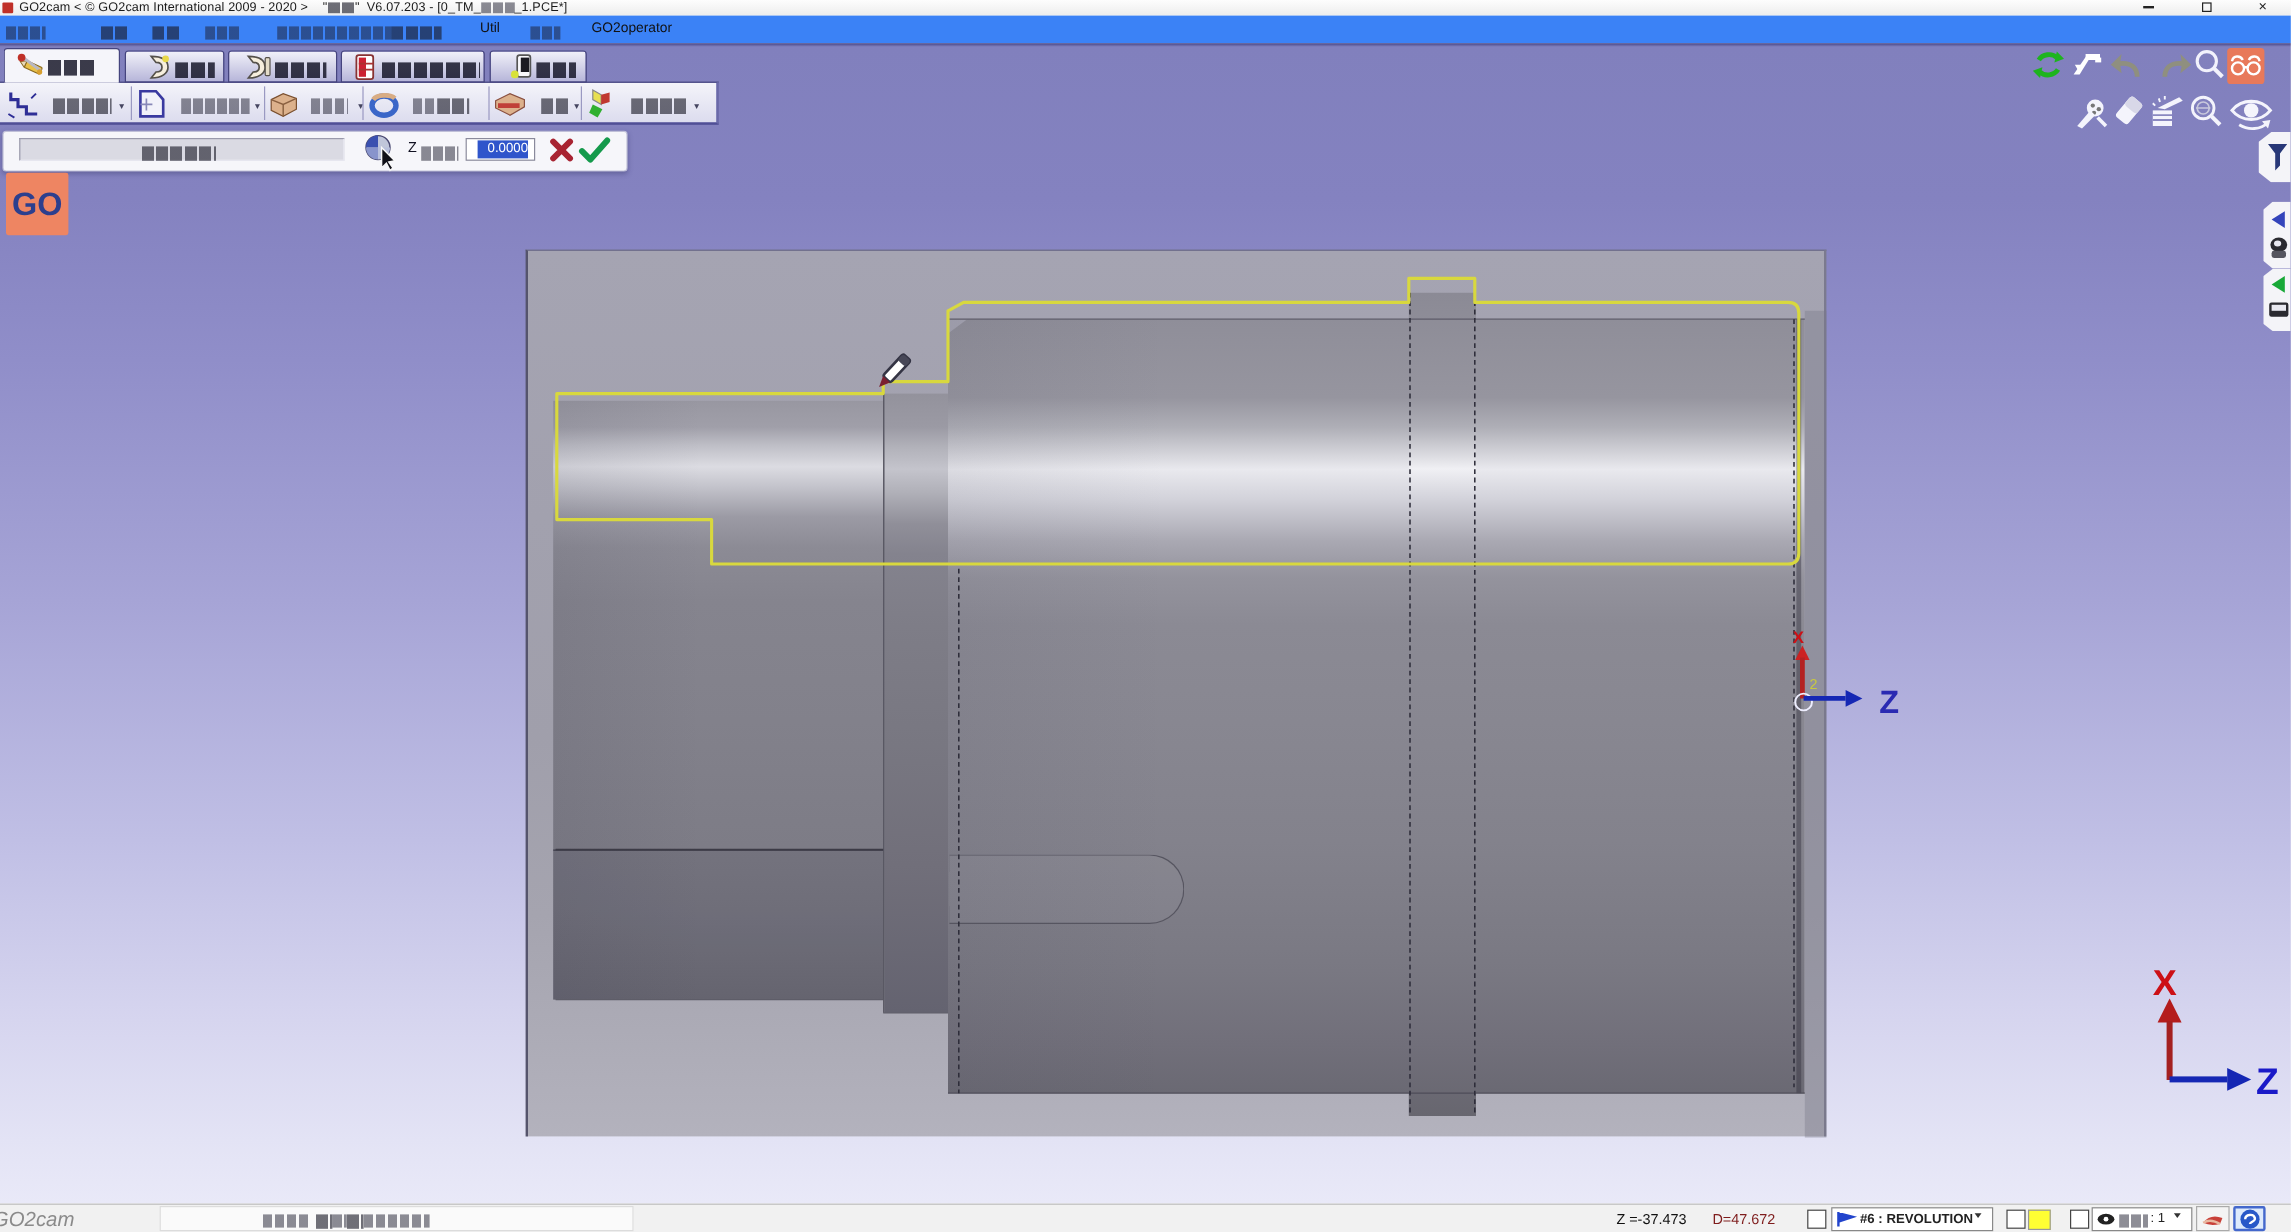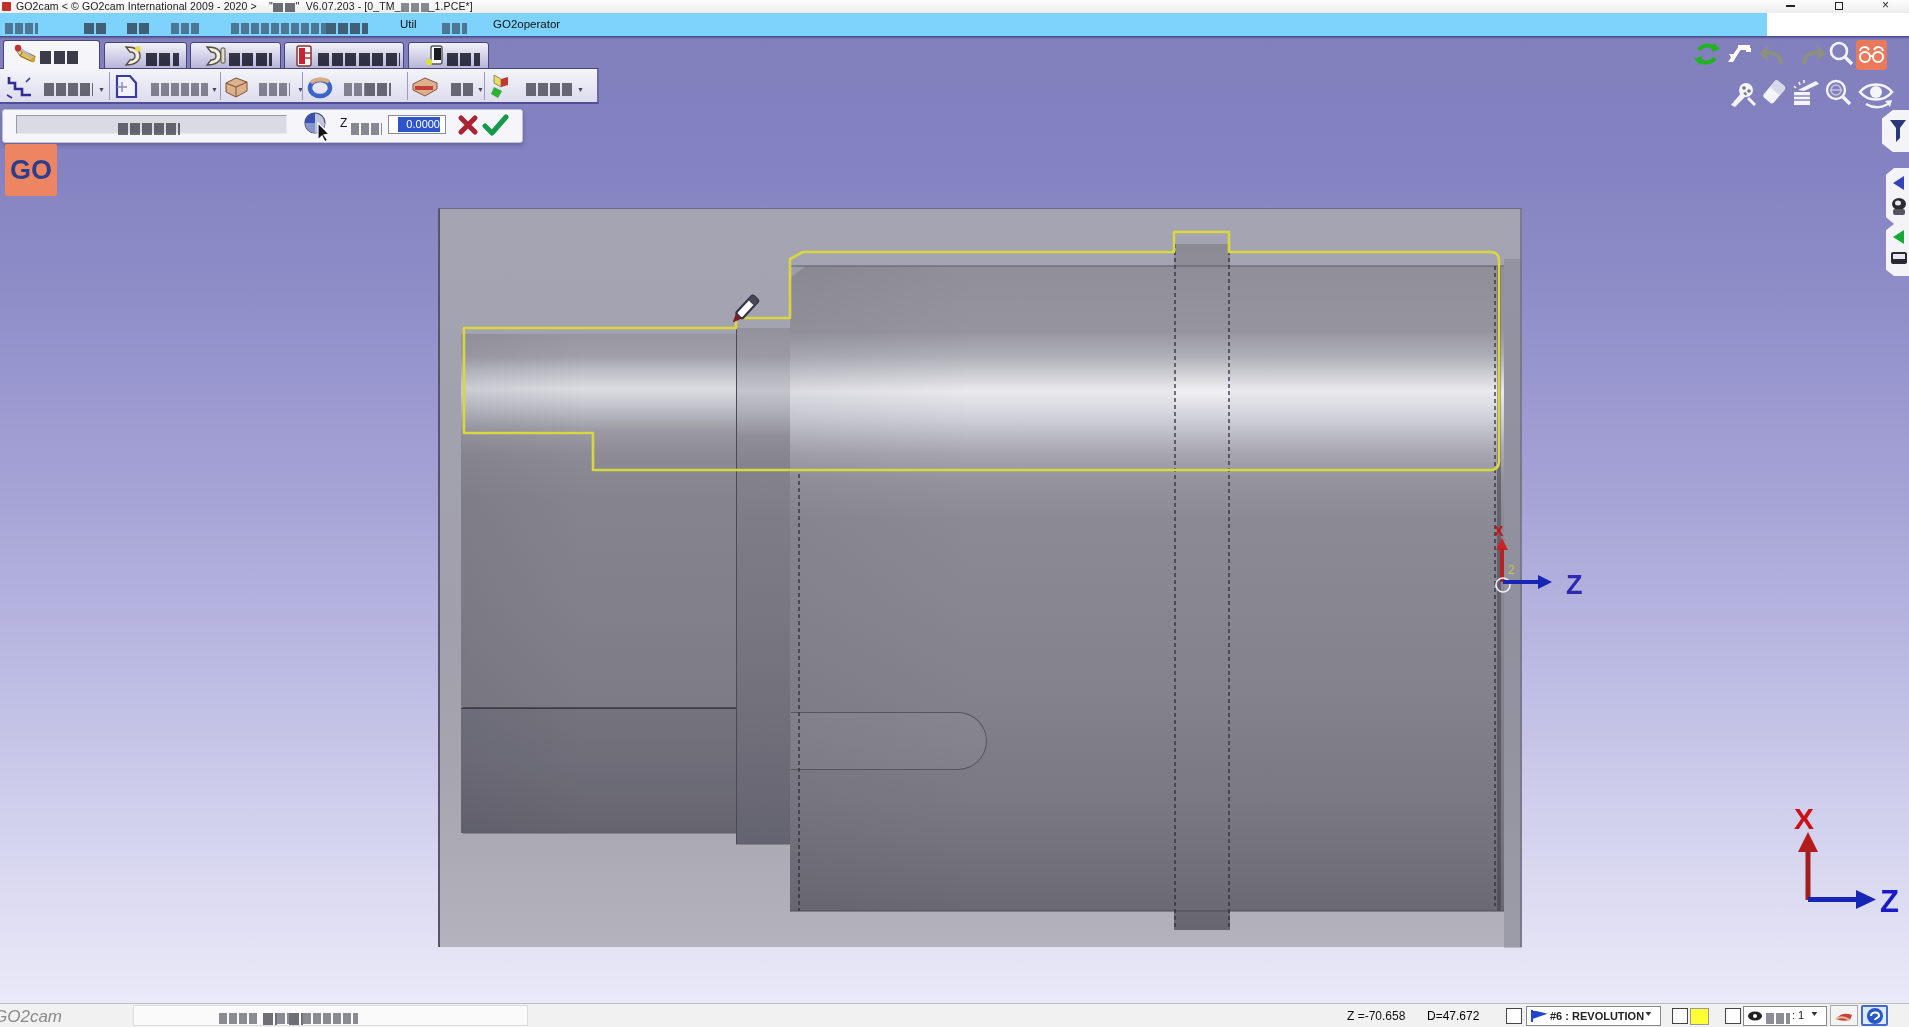--- a/index.html
+++ b/index.html
@@ -11,21 +11,21 @@
 <body>
 
 <div class="abs" style="left:0;top:0;width:1909px;height:13px;background:linear-gradient(#fdfdfd,#ededed)">
   <div class="abs" style="left:2px;top:2px;width:9px;height:9px;background:#c03028;border-radius:1px"></div>
   <div class="abs" style="left:16px;top:0px;font-size:10.5px;letter-spacing:.12px;color:#1a1a1a;white-space:nowrap">GO2cam &lt; © GO2cam International 2009 - 2020 &gt; &nbsp;&nbsp;&nbsp;"<span class="jp" style="width:23px;height:9px"></span>"&nbsp; V6.07.203 - [0_TM_<span class="kn" style="width:28px;height:9px"></span>_1.PCE*]</div>
   <div class="abs" style="left:1786px;top:5px;width:9px;height:2px;background:#222"></div>
   <div class="abs" style="left:1835px;top:2px;width:8px;height:8px;border:1.4px solid #222"></div>
   <div class="abs" style="left:1882px;top:-2px;font-size:12px;color:#222">×</div>
 </div>
 
-<div class="abs" style="left:0;top:13px;width:1767px;height:23px;background:#7dd3fc">
+<div class="abs" style="left:0;top:13px;width:1909px;height:23px;background:#3b82f6">
   <div class="abs" style="left:5px;top:6px"><span class="kn" style="width:33px;height:11px"></span></div>
   <div class="abs" style="left:84px;top:6px"><span class="jp" style="width:23px;height:11px"></span></div>
   <div class="abs" style="left:127px;top:6px"><span class="jp" style="width:23px;height:11px"></span></div>
   <div class="abs" style="left:171px;top:6px"><span class="kn" style="width:29px;height:11px"></span></div>
   <div class="abs" style="left:231px;top:6px"><span class="kn" style="width:95px;height:11px"></span><span class="jp" style="width:42px;height:11px"></span></div>
   <div class="abs" style="left:400px;top:5px;font-size:11.5px;color:#111">Util</div>
   <div class="abs" style="left:442px;top:6px"><span class="kn" style="width:25px;height:11px"></span></div>
   <div class="abs" style="left:493px;top:5px;font-size:11.5px;color:#111">GO2operator</div>
 </div>
 
@@ -285,22 +285,22 @@
   <rect x="25.5" y="66" width="5" height="49" fill="#a42020"></rect>
   <rect x="28" y="112" width="48" height="5" fill="#1527b4"></rect>
   <path d="M76 105 L96 114.5 L76 124 Z" fill="#1527b4"></path>
   <text x="100" y="127" font-size="31" font-weight="bold" fill="#1a1ac8" font-family="Liberation Sans">Z</text>
 </svg>
 
 <div class="abs" style="left:0;top:1003px;width:1909px;height:24px;background:#f1f1f1;border-top:1px solid #bdbdbd">
   <div class="abs" style="left:-6px;top:3px;font-style:italic;font-size:17px;color:#8a8a8a">GO2cam</div>
   <div class="abs" style="left:133px;top:1px;width:395px;height:21px;background:#fafafa;border:1px solid #dcdcdc"></div>
   <div class="abs" style="left:219px;top:5px"><span class="kn" style="width:40px;height:11px"></span> <span class="jp" style="width:14px;height:12px"></span><span class="kn" style="width:12px;height:11px"></span><span class="jp" style="width:14px;height:12px"></span><span class="kn" style="width:55px;height:11px"></span></div>
-  <div class="abs" style="left:1347px;top:5px;font-size:12px;color:#111">Z =-70.658</div>
-  <div class="abs" style="left:1427px;top:5px;font-size:12px;color:#000000">D=47.672</div>
+  <div class="abs" style="left:1347px;top:5px;font-size:12px;color:#111">Z =-37.473</div>
+  <div class="abs" style="left:1427px;top:5px;font-size:12px;color:#7f1d1d">D=47.672</div>
   <div class="abs" style="left:1506px;top:4px;width:16px;height:16px;background:#fff;border:1.6px solid #444"></div>
   <div class="abs" style="left:1526px;top:2px;width:135px;height:20px;background:#fff;border:1px solid #888"></div>
   <svg class="abs" style="left:1530px;top:5px" width="18" height="14" viewBox="0 0 18 14">
       <path d="M2 1 L2 13 M2 2 L14 5 L2 9" fill="#2244cc" stroke="#2244cc" stroke-width="2"></path>
     </svg>
   <div class="abs" style="left:1550px;top:6px;font-size:11px;font-weight:bold;color:#222">#6 : REVOLUTION</div>
   <div class="abs" style="left:1645px;top:6px;font-size:7px;color:#333;transform:scaleX(1.4)">▼</div>
   <div class="abs" style="left:1672px;top:4px;width:16px;height:16px;background:#fff;border:1.6px solid #444"></div>
   <div class="abs" style="left:1690px;top:4px;width:19px;height:17px;background:#ffff33;border:1px solid #999"></div>
   <div class="abs" style="left:1725px;top:4px;width:16px;height:16px;background:#fff;border:1.6px solid #444"></div>

